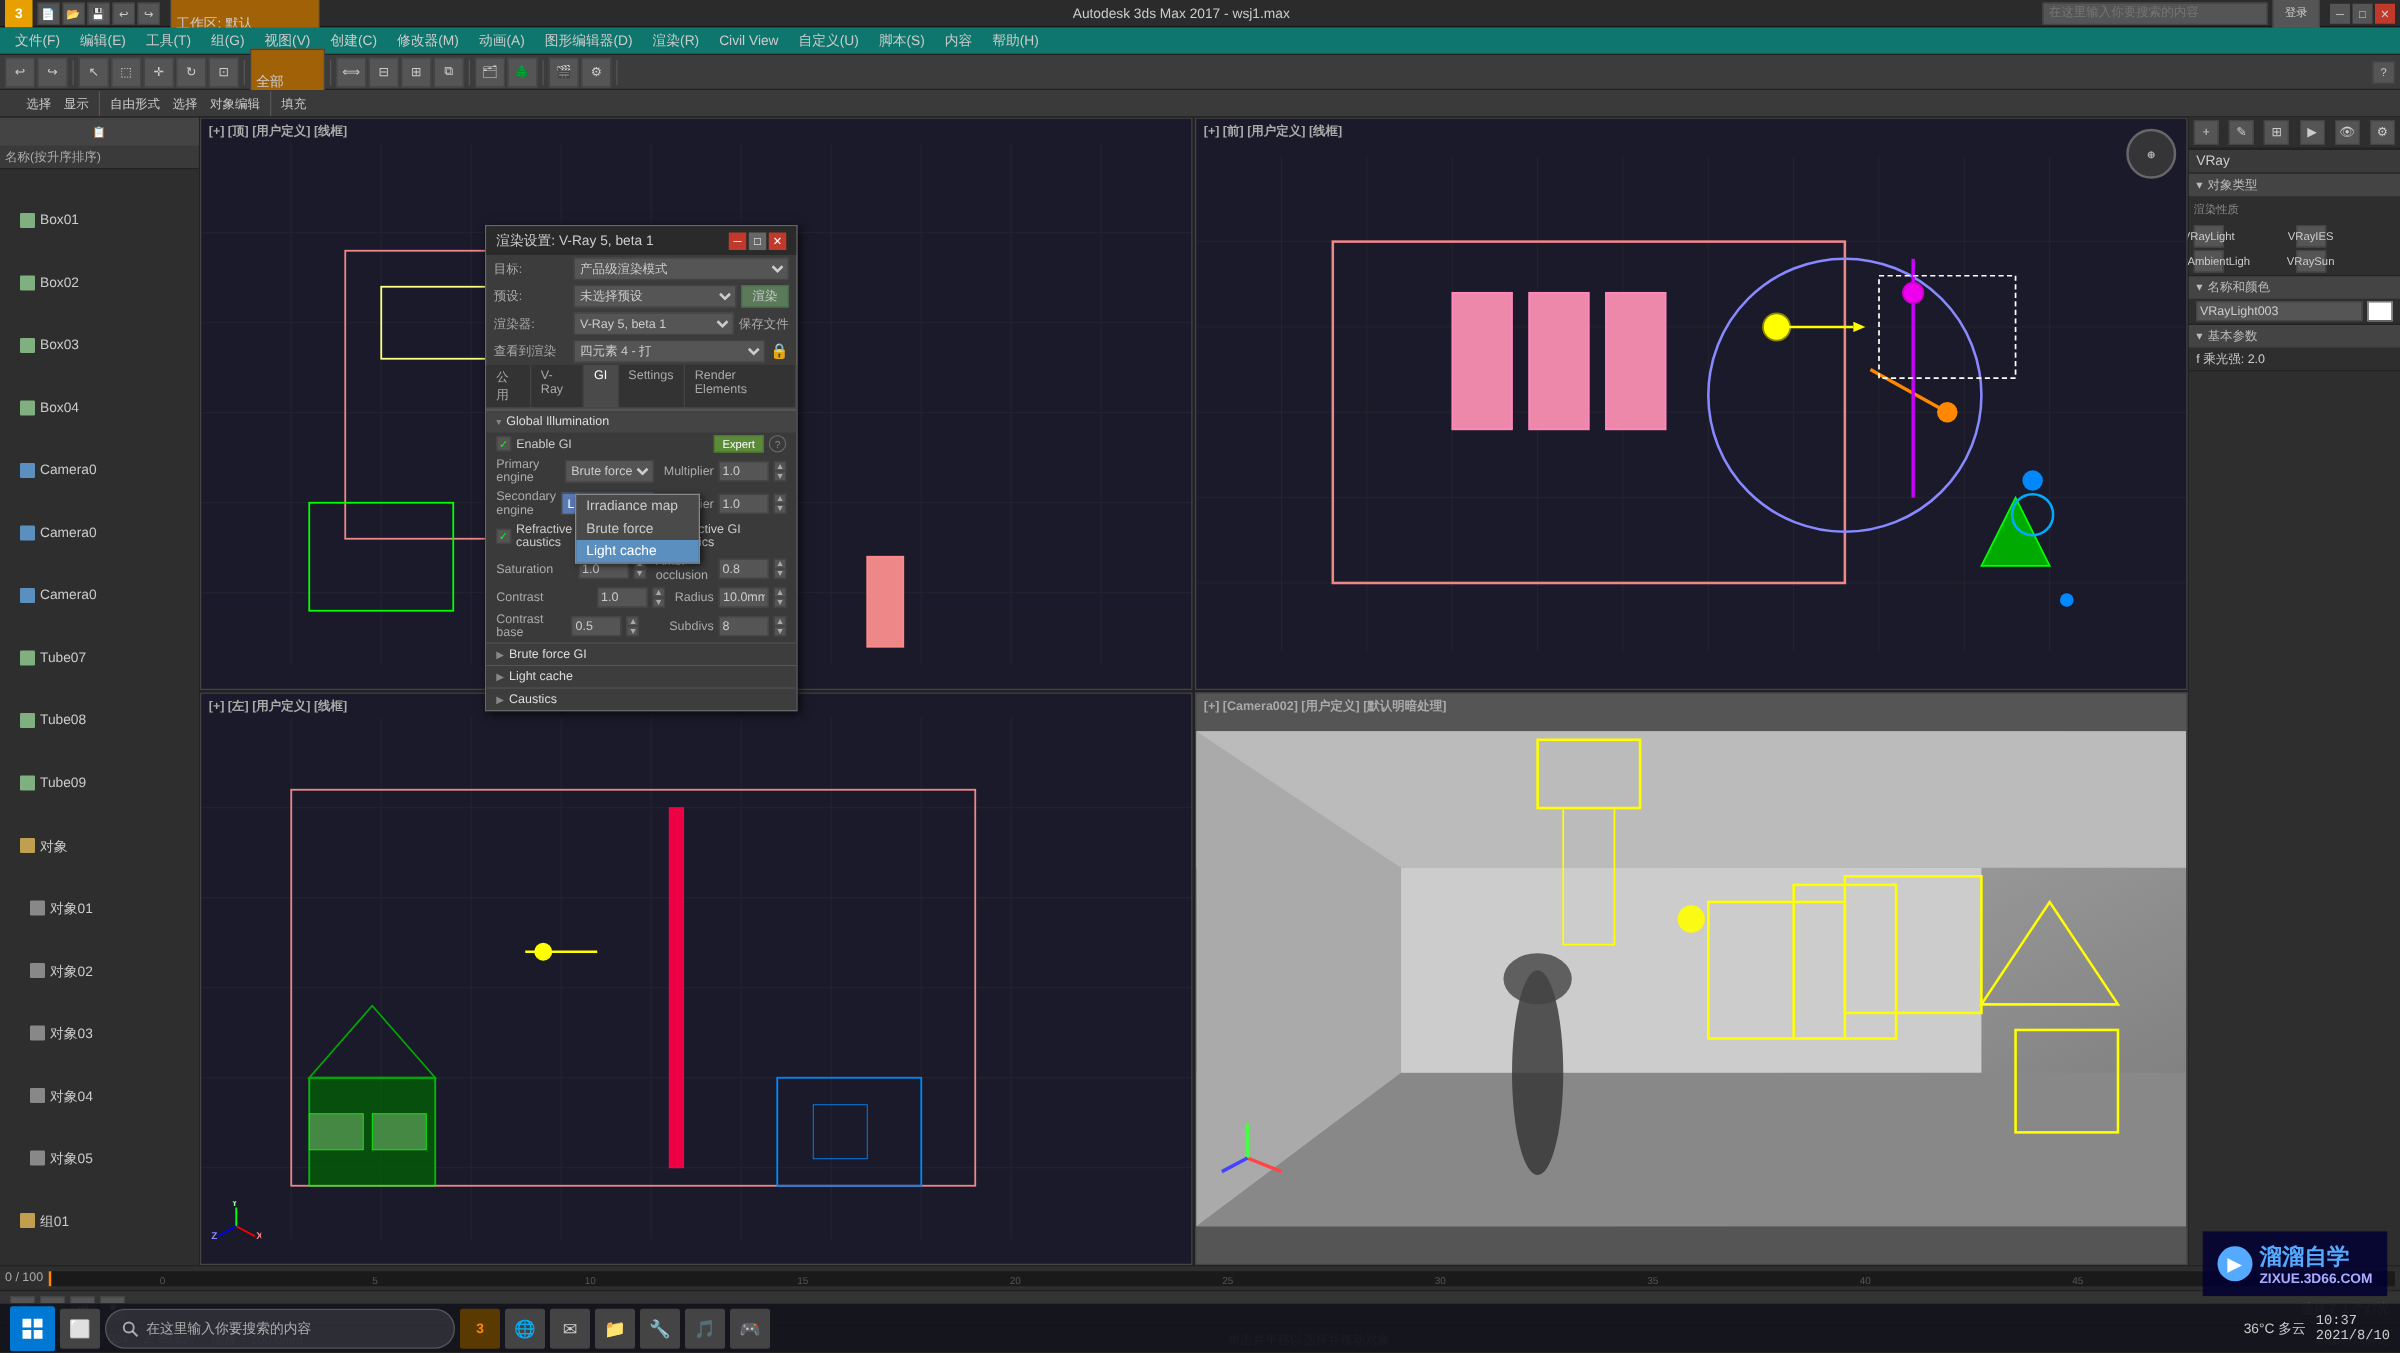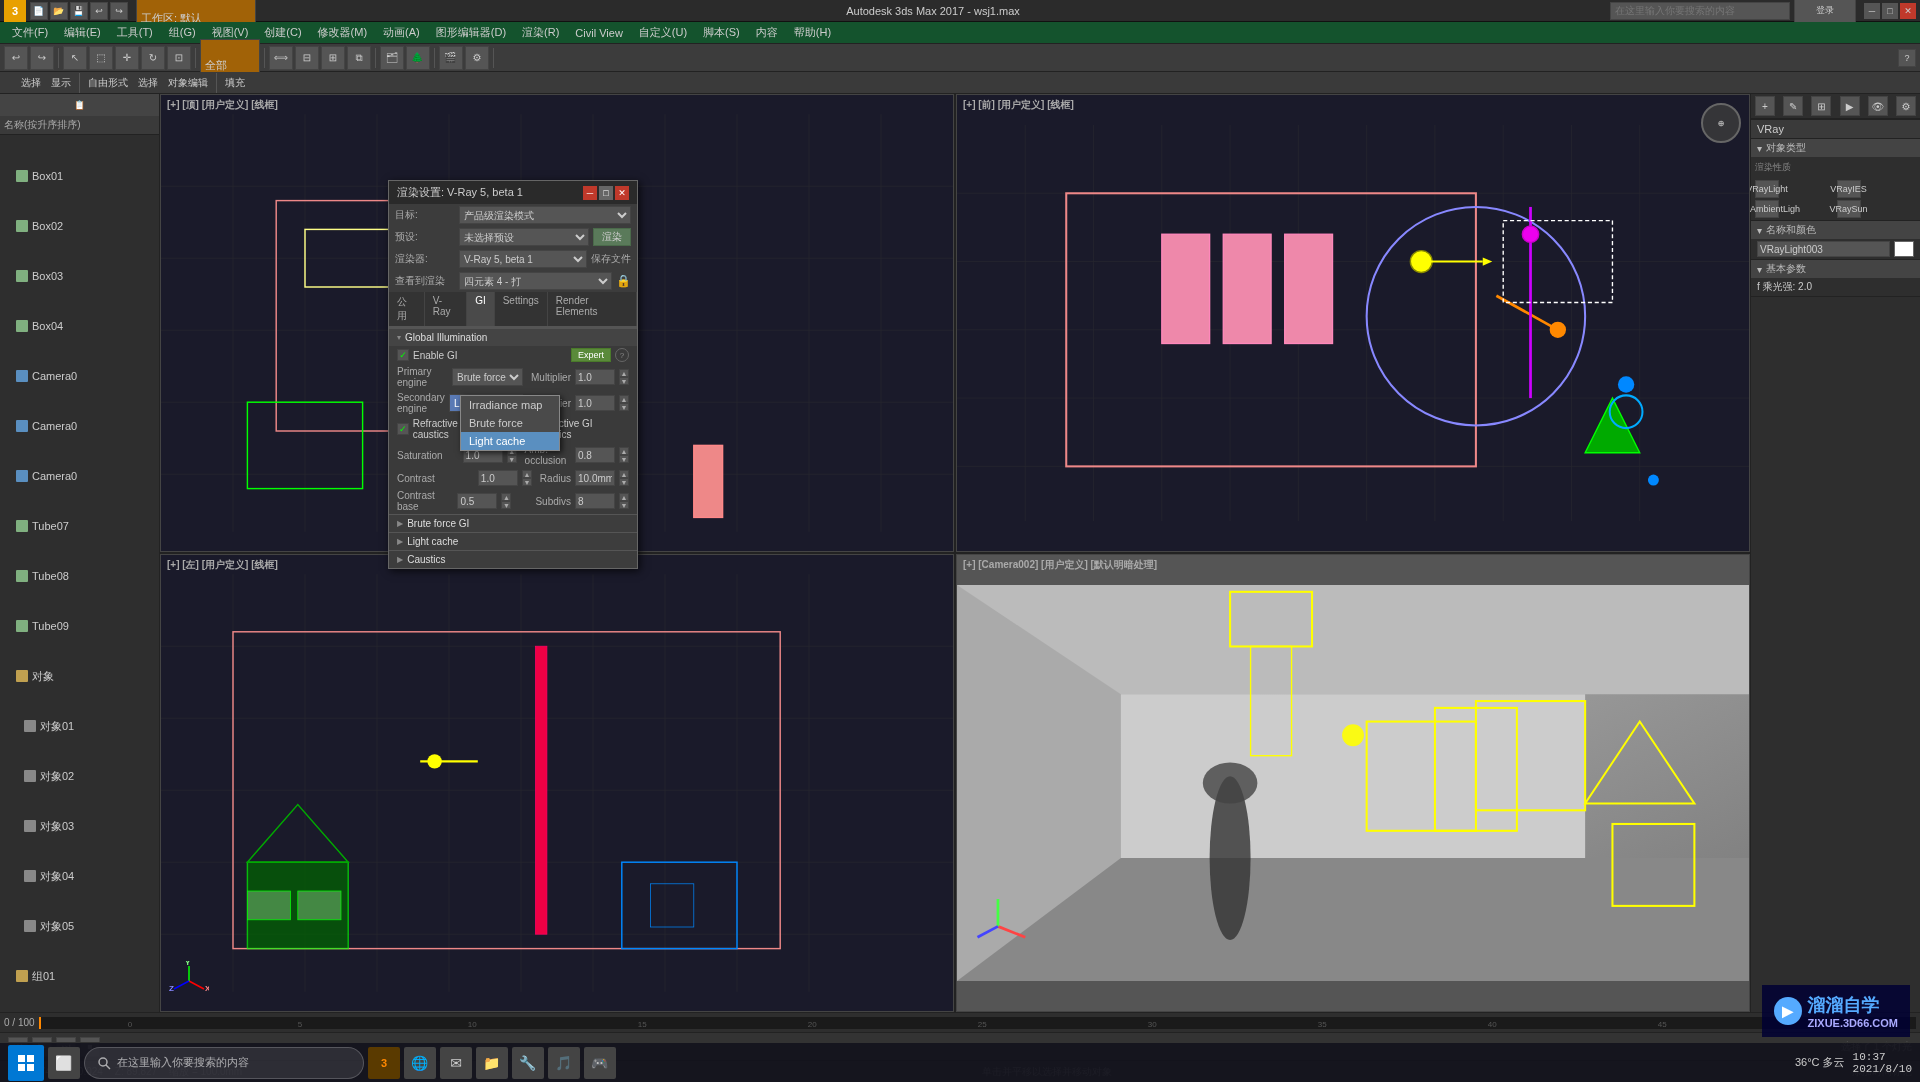--- a/index.html
+++ b/index.html
@@ -7,21 +7,21 @@
 
     
     #title-bar { width: 100%; height: 22px; background: #2b2b2b; display: flex; align-items: center; padding: 0 4px; border-bottom: 1px solid #111; }
     #title-bar .app-icon { width: 22px; height: 22px; background: #e8a000; display: flex; align-items: center; justify-content: center; font-weight: bold; color: #fff; font-size: 11px; margin-right: 4px; }
     #title-bar .title-text { color: #ccc; font-size: 11px; flex: 1; text-align: center; }
     #title-bar .win-controls { display: flex; gap: 2px; }
     #title-bar .win-btn { width: 16px; height: 16px; background: #555; display: flex; align-items: center; justify-content: center; font-size: 9px; color: #ccc; cursor: pointer; }
     #title-bar .win-btn.close { background: #c0392b; }
 
     
-    #menu-bar { width: 100%; height: 22px; background: #14532d; display: flex; align-items: center; padding: 0 4px; border-bottom: 1px solid #222; }
+    #menu-bar { width: 100%; height: 22px; background: #0f766e; display: flex; align-items: center; padding: 0 4px; border-bottom: 1px solid #222; }
     #menu-bar .menu-item { padding: 2px 8px; color: #ccc; font-size: 11px; cursor: pointer; white-space: nowrap; }
 
     
     .toolbar-row { width: 100%; height: 28px; background: #3c3c3c; display: flex; align-items: center; padding: 0 4px; border-bottom: 1px solid #222; gap: 2px; }
     .toolbar-btn { width: 24px; height: 24px; background: #555; border: 1px solid #444; display: flex; align-items: center; justify-content: center; cursor: pointer; font-size: 10px; color: #ccc; }
     .toolbar-separator { width: 1px; height: 20px; background: #555; margin: 0 2px; }
     .toolbar-dropdown { background: #a16207; border: 1px solid #444; color: #ccc; font-size: 11px; padding: 18px 4px; height: 20px; }
 
     
     #left-sidebar { width: 160px; background: #2e2e2e; border-right: 1px solid #222; overflow-y: auto; flex-shrink: 0; }
@@ -120,21 +120,21 @@
       <div class="toolbar-btn" style="width:18px;height:18px;font-size:9px;">📄</div>
       <div class="toolbar-btn" style="width:18px;height:18px;font-size:9px;">📂</div>
       <div class="toolbar-btn" style="width:18px;height:18px;font-size:9px;">💾</div>
       <div class="toolbar-btn" style="width:18px;height:18px;font-size:9px;">↩</div>
       <div class="toolbar-btn" style="width:18px;height:18px;font-size:9px;">↪</div>
     </div>
     <div class="toolbar-dropdown" style="width:120px;">工作区: 默认</div>
     <div class="title-text">Autodesk 3ds Max 2017 - wsj1.max</div>
     <div style="display:flex;align-items:center;gap:4px;margin-right:8px;">
       <input style="background: rgb(85, 85, 85); border: 1px solid rgb(68, 68, 68); color: rgb(204, 204, 204); height: 18px; font-size: 10px; padding: 0px 4px; width: 180px;" placeholder="在这里输入你要搜索的内容">
-      <div class="toolbar-btn" style="width:62px;font-size:9px;">登录</div>
+      <div class="toolbar-btn" style="width:38px;font-size:9px;">登录</div>
     </div>
     <div class="win-controls">
       <div class="win-btn">─</div>
       <div class="win-btn">□</div>
       <div class="win-btn close">✕</div>
     </div>
   </div>
 
   <div id="menu-bar">
     <div class="menu-item">文件(F)</div>

